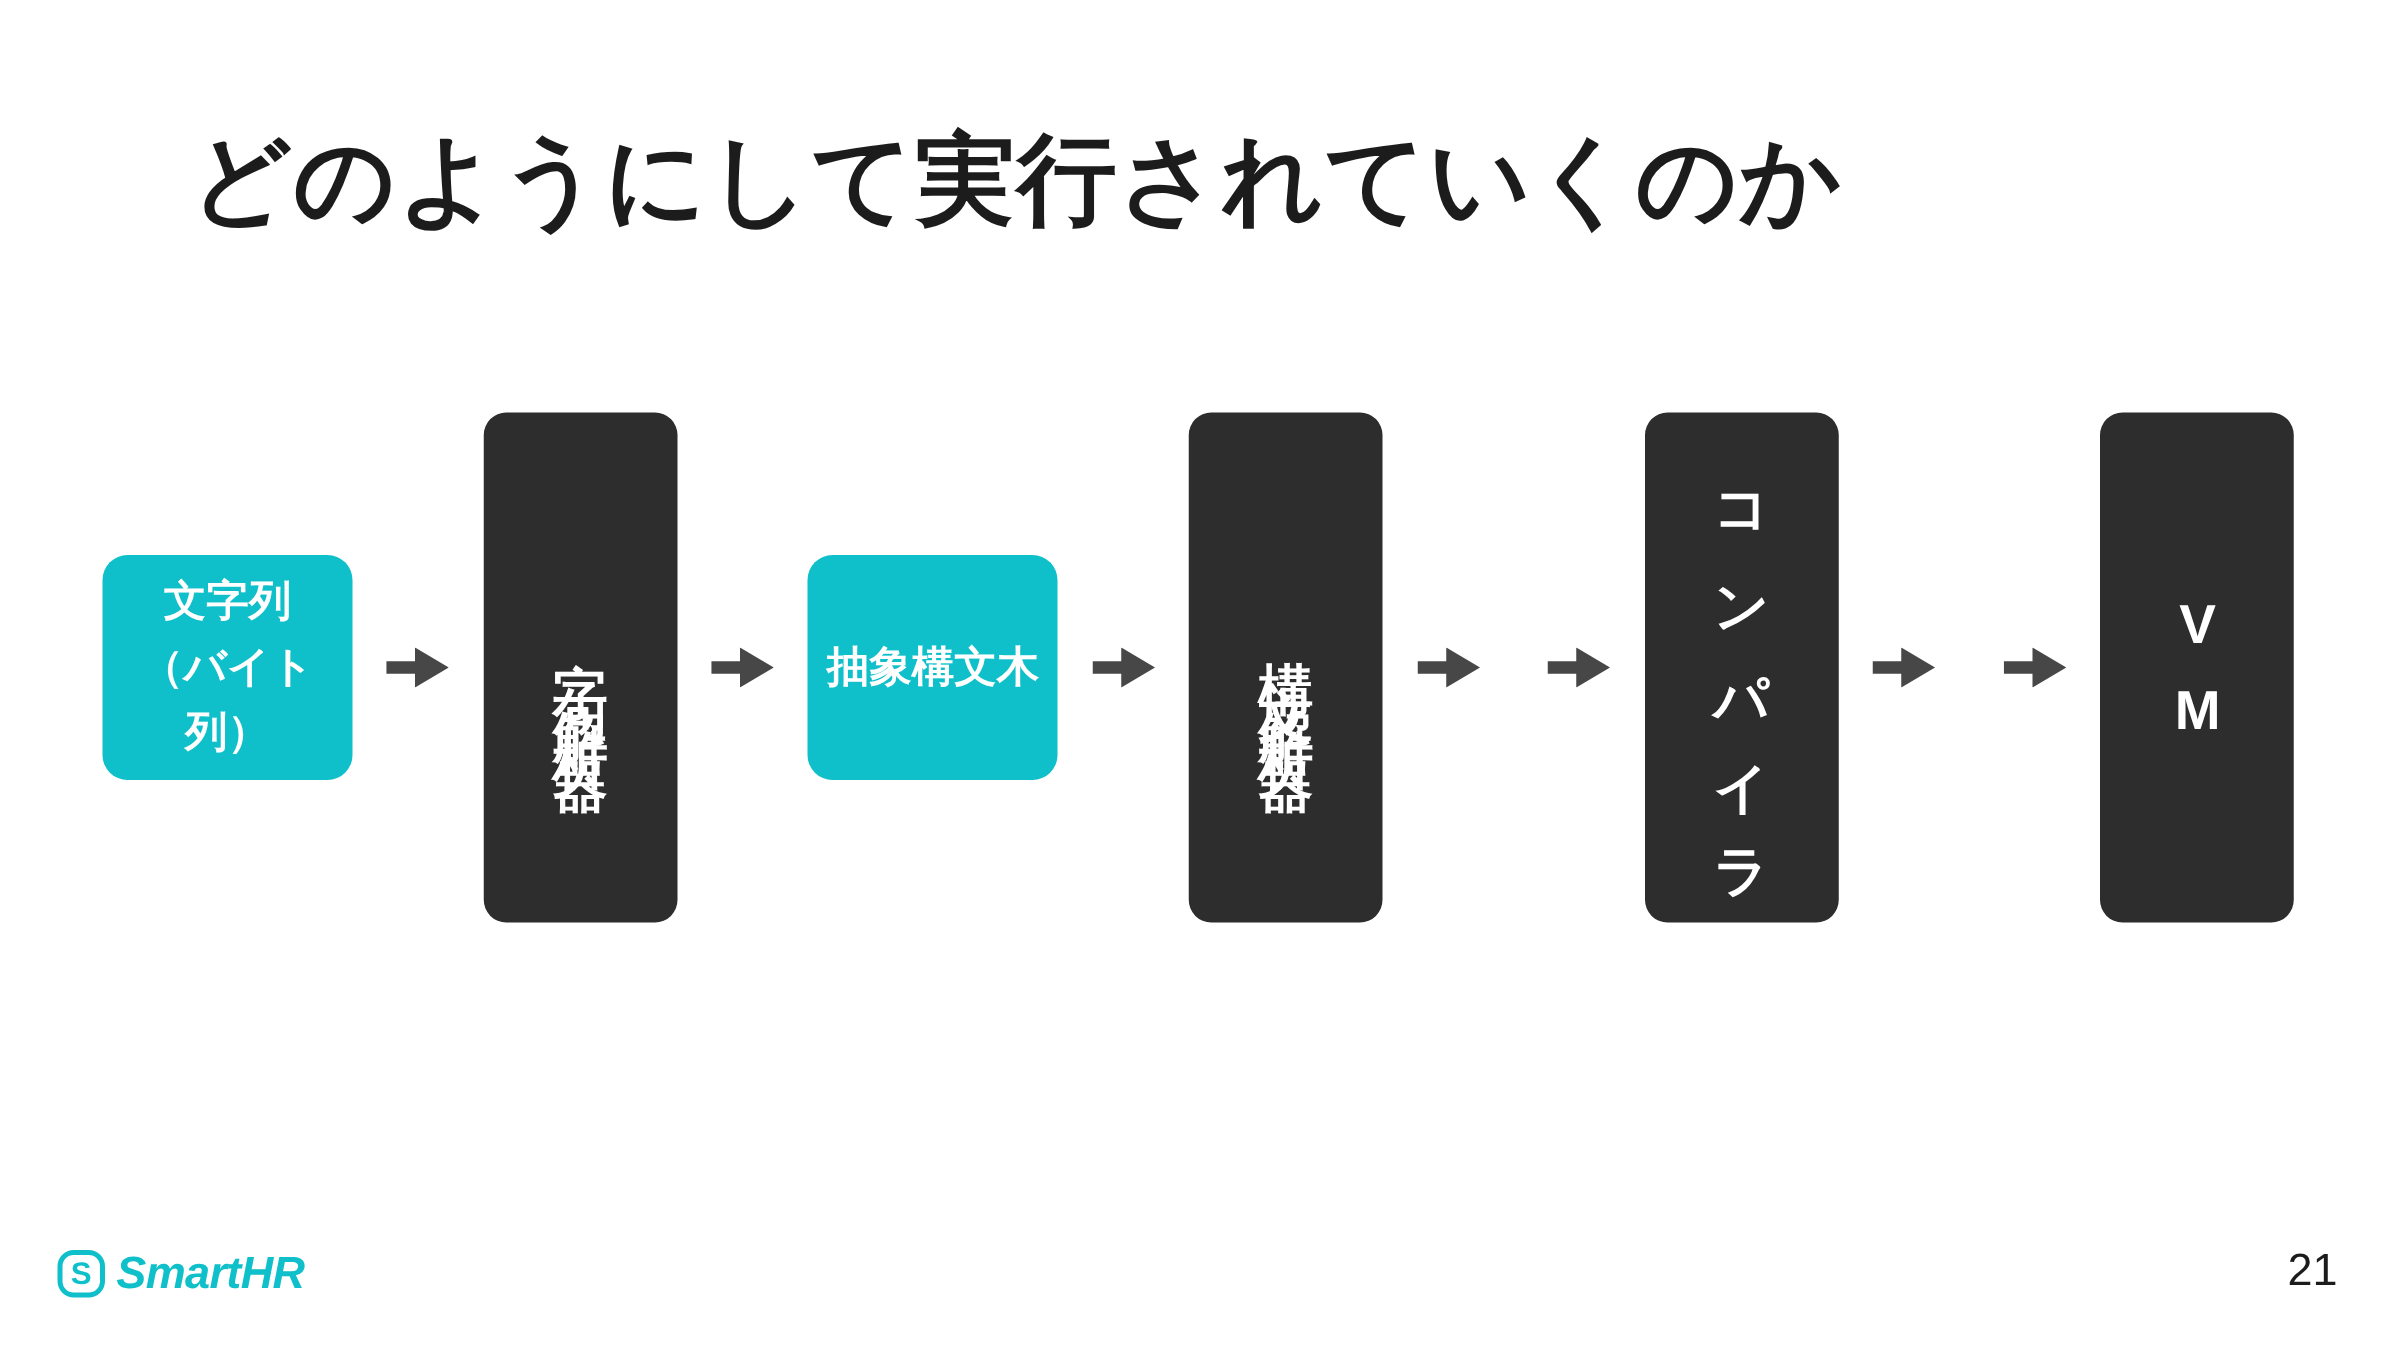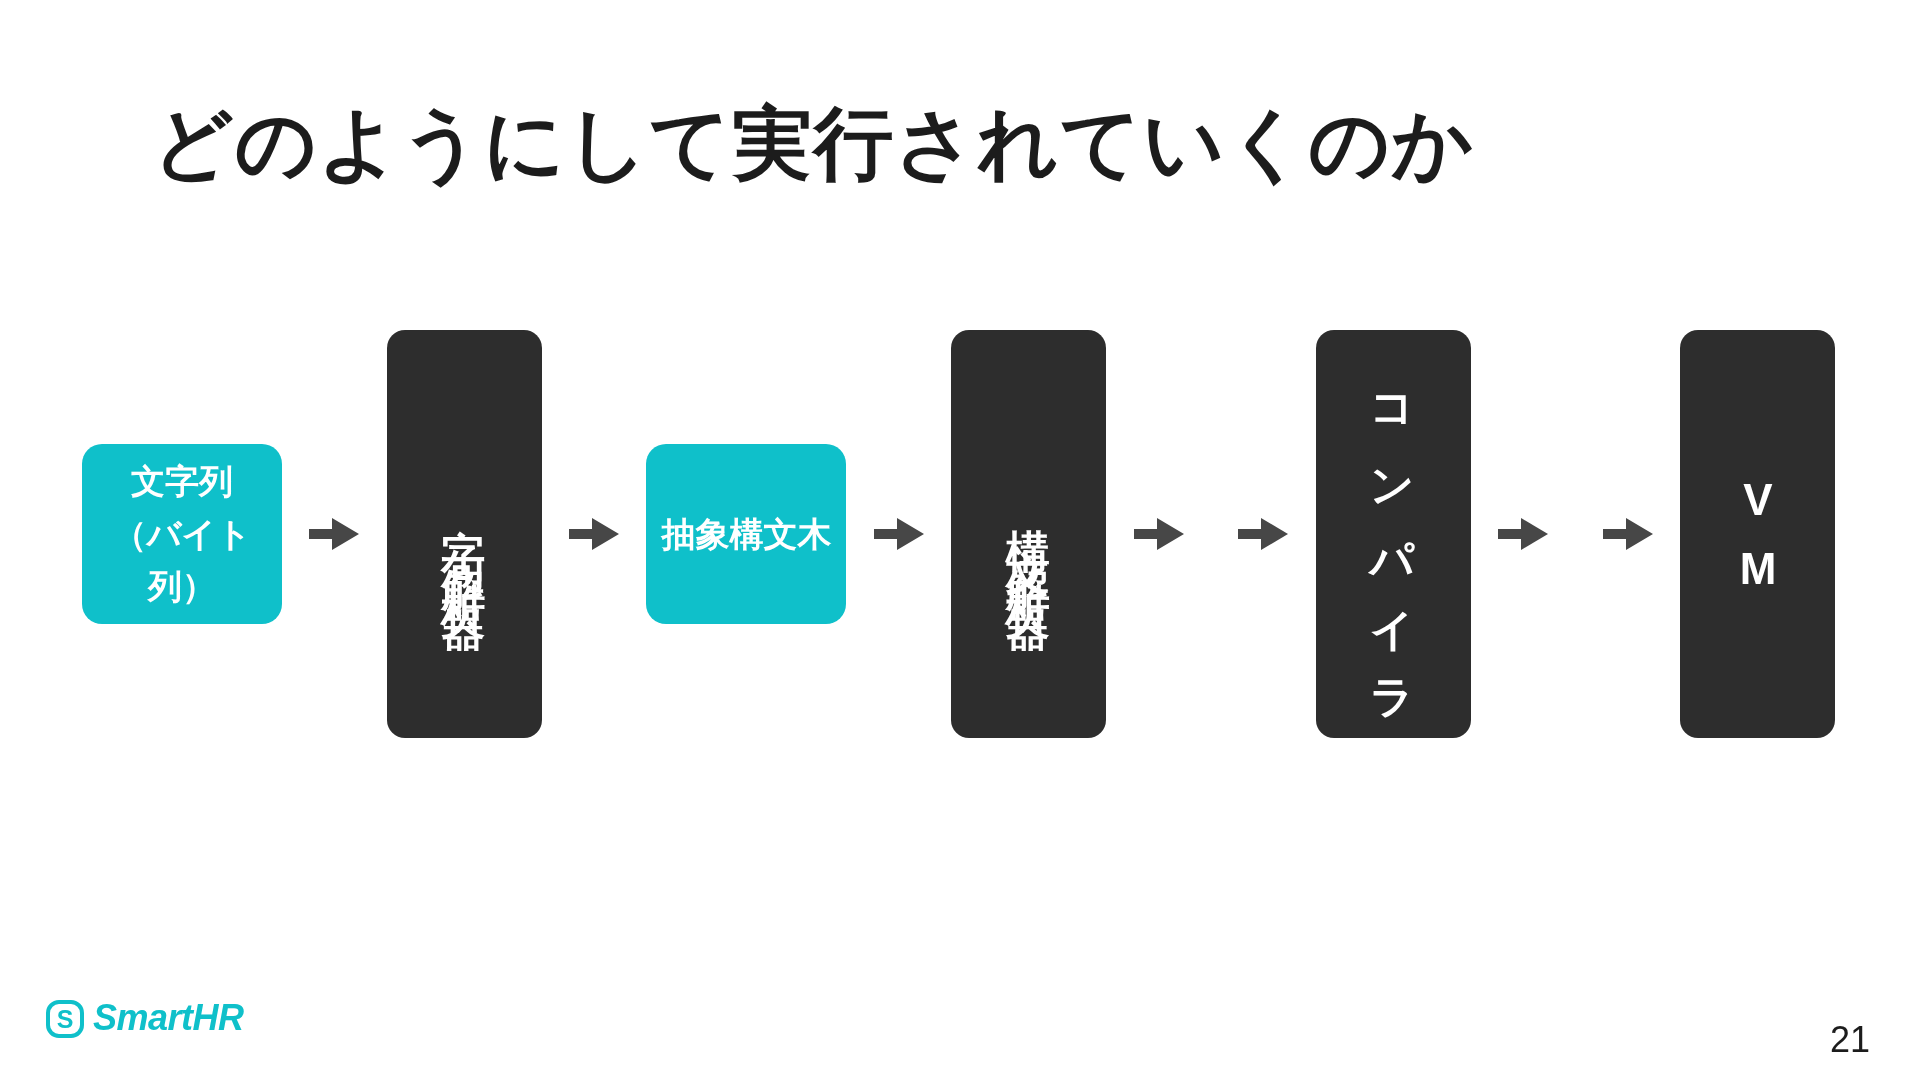--- a/index.html
+++ b/index.html
@@ -63,21 +63,21 @@
     font-size: 25px; font-weight: 800; color: var(--accent, #0fc0ca);
     line-height: 1;
   }
   .logo-text {
     font-size: 36px; font-weight: 800; letter-spacing: -0.5px; line-height: 1;
     padding-bottom: 2px;
     font-style: italic;
   }
   .page-number {
     position: absolute; right: 50px; top: 998px;
-    font-size: 36px; color: var(--ink, #1c1c1c); line-height: 1; margin-top: 24px;
+    font-size: 36px; color: var(--ink, #1c1c1c); line-height: 1;
   }
 </style>
 </head>
 <body>
 
 <div class="slide">
 
   <h1 class="title">どのようにして実行されていくのか</h1>
 
   <div class="flow">

